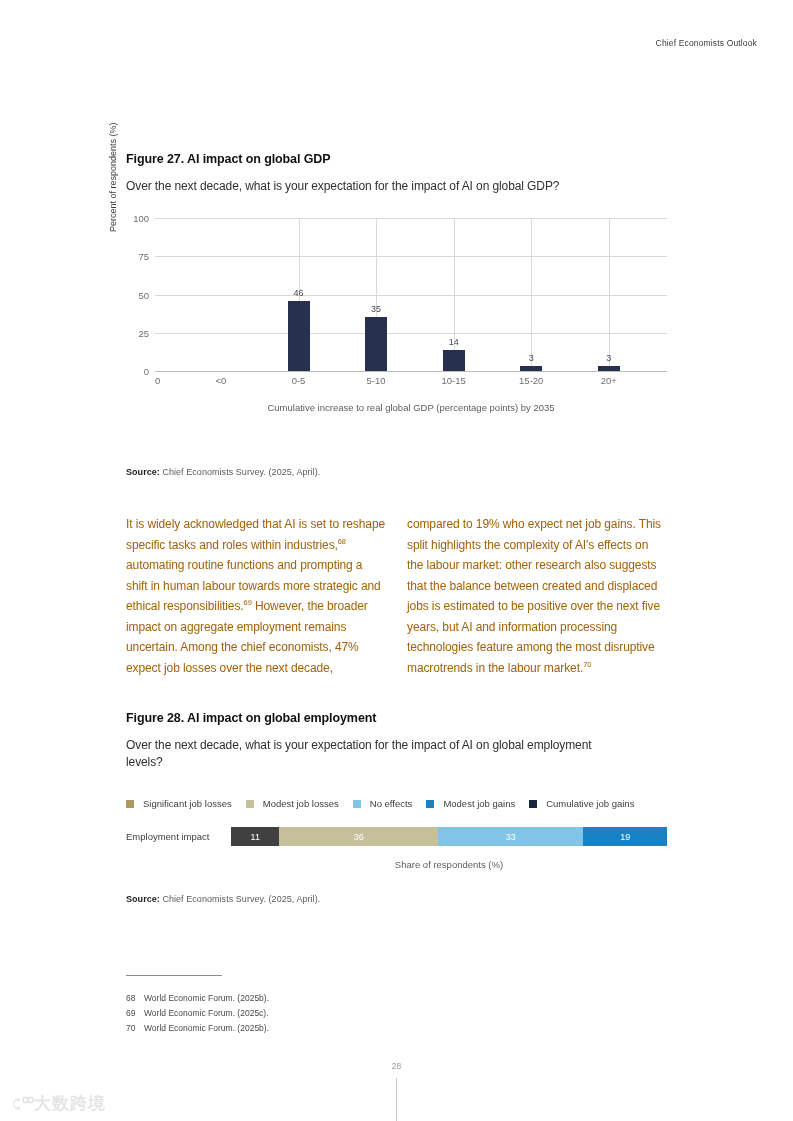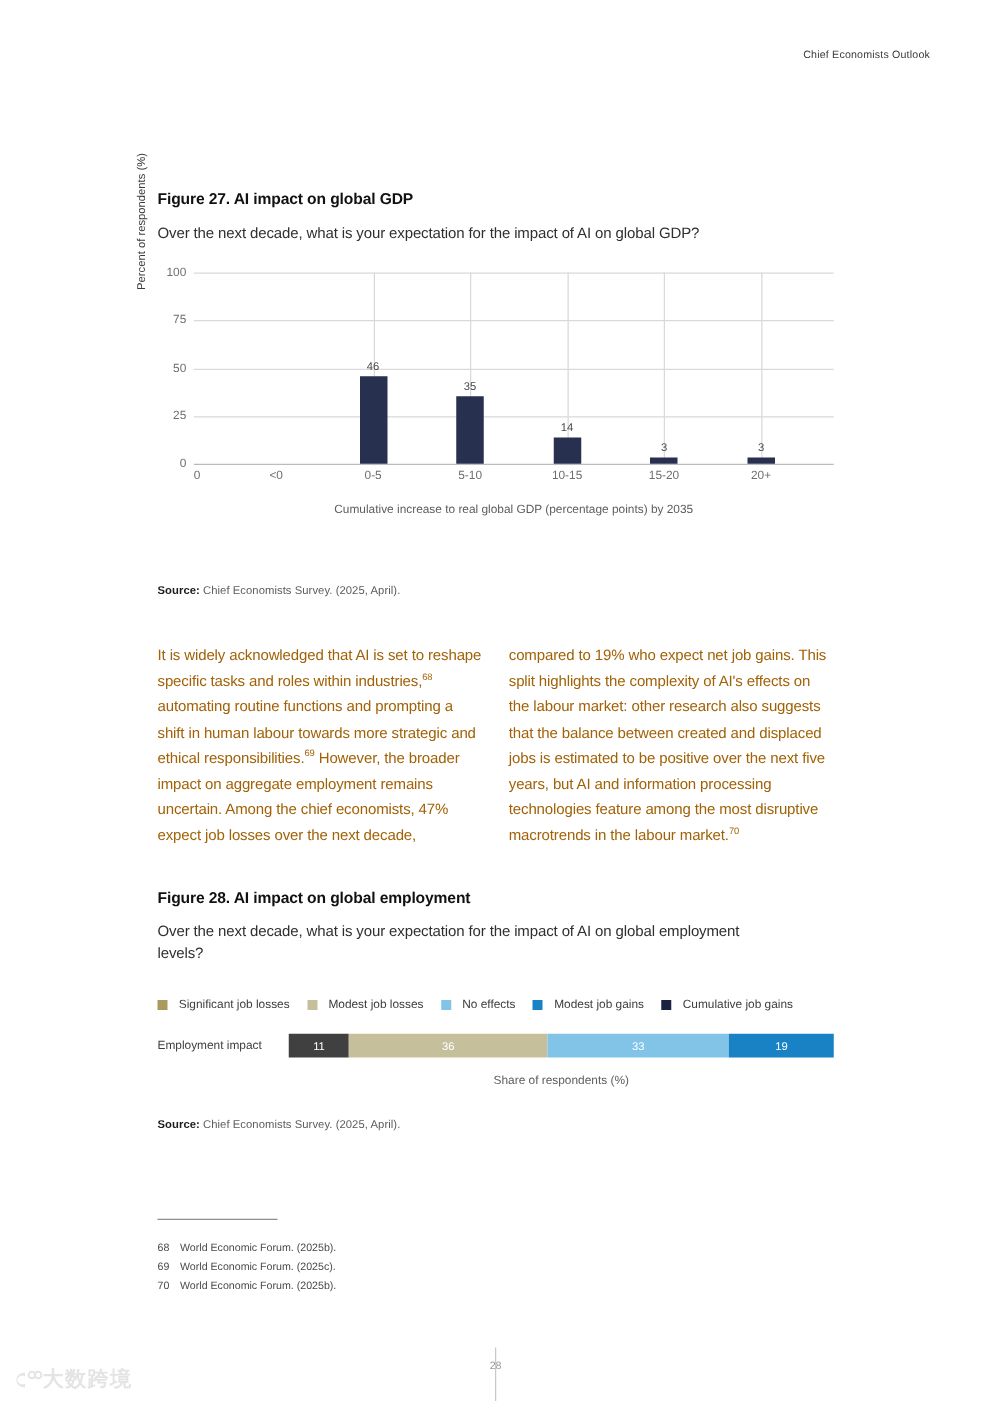--- a/index.html
+++ b/index.html
@@ -13,21 +13,21 @@
     position: relative;
     font-family: "Liberation Sans", sans-serif;
     color: #1c1c1c;
     overflow: hidden;
   }
 
   
   .running-header {
     position: absolute;
     top: 38px;
-    right: 49px;
+    right: 36px;
     font-size: 8.5px;
     color: #3b3b3b;
     letter-spacing: .15px;
   }
 
   
   .content {
     position: absolute;
     left: 126px;
     top: 0;
@@ -248,21 +248,21 @@
     line-height: 15px;
     display: flex;
   }
   .footnote-num { width: 18px; flex: none; }
 
   
   #page-number {
     position: absolute;
     left: 0;
     right: 0;
-    top: 1087px;
+    top: 1061px;
     text-align: center;
     font-size: 8.5px;
     color: #9a9a9a;
   }
   #page-spine {
     position: absolute;
     left: 396px;
     top: 1078px;
     width: 1px;
     height: 43px;

